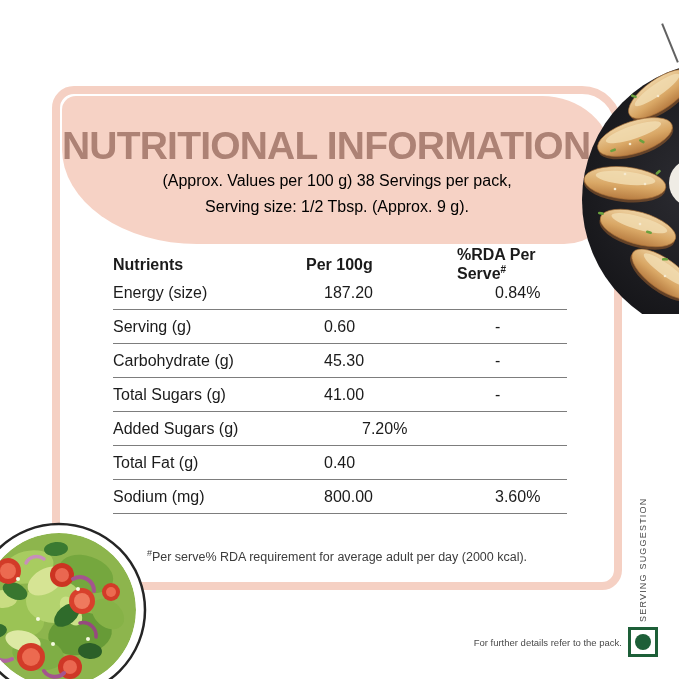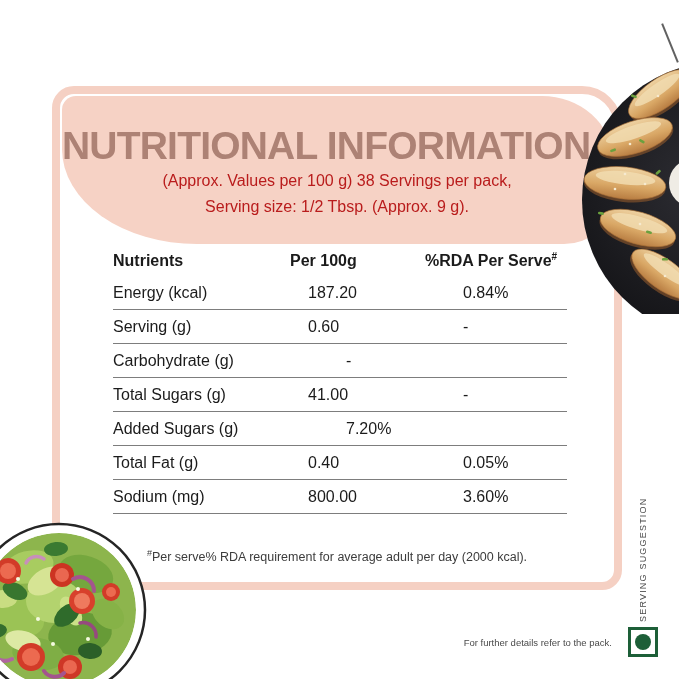--- a/index.html
+++ b/index.html
@@ -20,45 +20,45 @@
     border-top-right-radius:70px 62px;
     border-bottom-right-radius:48px 44px;
     border-bottom-left-radius:135px 95px;
   }
   .title{
     position:absolute;left:0;right:0;top:28px;white-space:nowrap;
     font-size:39px;font-weight:bold;letter-spacing:-0.8px;color:#ad8275;
   }
   .subtitle{
     position:absolute;left:0;right:0;top:72px;text-align:center;
-    font-size:16px;line-height:26px;color:#b91c1c;
+    font-size:16px;line-height:26px;color:#000000;
   }
   
   .ntable{position:absolute;left:113px;top:246px;width:454px;z-index:2;font-size:16px;}
-  .trow,.thead{display:grid;grid-template-columns:195px 117px 1fr;align-items:center;}
+  .trow,.thead{display:grid;grid-template-columns:195px 117px 1fr;align-items:center;gap:16px;}
   .thead{height:30px;font-weight:bold;}
   .trow{height:34px;border-bottom:1px solid #7d7d7d;box-sizing:border-box;}
   .thead .c2{text-indent:-18px;}
   .trow .c3{padding-left:38px;}
   .thead .c3{padding-left:0;}
   sup{font-size:10px;}
   
   .footnote{
     position:absolute;left:52px;width:570px;top:540px;text-align:center;
     font-size:12.5px;color:#3c3c3c;z-index:2;margin-top:8px;
   }
   .footnote sup{font-size:9px;}
   
   .serving-suggestion{
     position:absolute;left:638px;top:504px;height:118px;z-index:3;
     writing-mode:vertical-rl;transform:rotate(180deg);
     font-size:9px;letter-spacing:1.2px;color:#4a4a4a;white-space:nowrap;
   }
   .pack-note{
-    position:absolute;left:412px;width:200px;top:637px;text-align:right;
+    position:absolute;left:422px;width:200px;top:637px;text-align:right;
     font-size:9.5px;color:#4a4a4a;z-index:3;
   }
   .veg-mark{
     position:absolute;left:628px;top:627px;width:24px;height:24px;background:#fff;
     border:3px solid #1d5f38;display:flex;align-items:center;justify-content:center;z-index:3;
   }
   .veg-mark .dot{width:16px;height:16px;border-radius:50%;background:#1d5f38;}
   
   .plate-photo{position:absolute;left:570px;top:54px;z-index:5;}
   .salad-photo{position:absolute;left:-32px;top:519px;z-index:5;}
@@ -81,51 +81,51 @@
 </div>
 
 <div class="ntable">
   <div class="thead">
     <span class="c1">Nutrients</span>
     <span class="c2">Per 100g</span>
     <span class="c3"><span>%RDA Per Serve</span><sup>#</sup></span>
   </div>
   <div id="table-body">
   <div class="trow">
-    <span class="c1">Energy (kcal)</span>
+    <span class="c1">Energy (size)</span>
     <span class="c2">187.20</span>
     <span class="c3">0.84%</span>
   </div>
 
   <div class="trow">
     <span class="c1">Serving (g)</span>
     <span class="c2">0.60</span>
     <span class="c3">-</span>
   </div>
 
   <div class="trow">
     <span class="c1">Carbohydrate (g)</span>
+    <span class="c2">45.30</span>
     <span class="c3">-</span>
   </div>
 
   <div class="trow">
     <span class="c1">Total Sugars (g)</span>
     <span class="c2">41.00</span>
     <span class="c3">-</span>
   </div>
 
   <div class="trow">
     <span class="c1">Added Sugars (g)</span>
     <span class="c3">7.20%</span>
   </div>
 
   <div class="trow">
     <span class="c1">Total Fat (g)</span>
     <span class="c2">0.40</span>
-    <span class="c3">0.05%</span>
   </div>
 
   <div class="trow">
     <span class="c1">Sodium (mg)</span>
     <span class="c2">800.00</span>
     <span class="c3">3.60%</span>
   </div>
 </div>
 </div>
 

